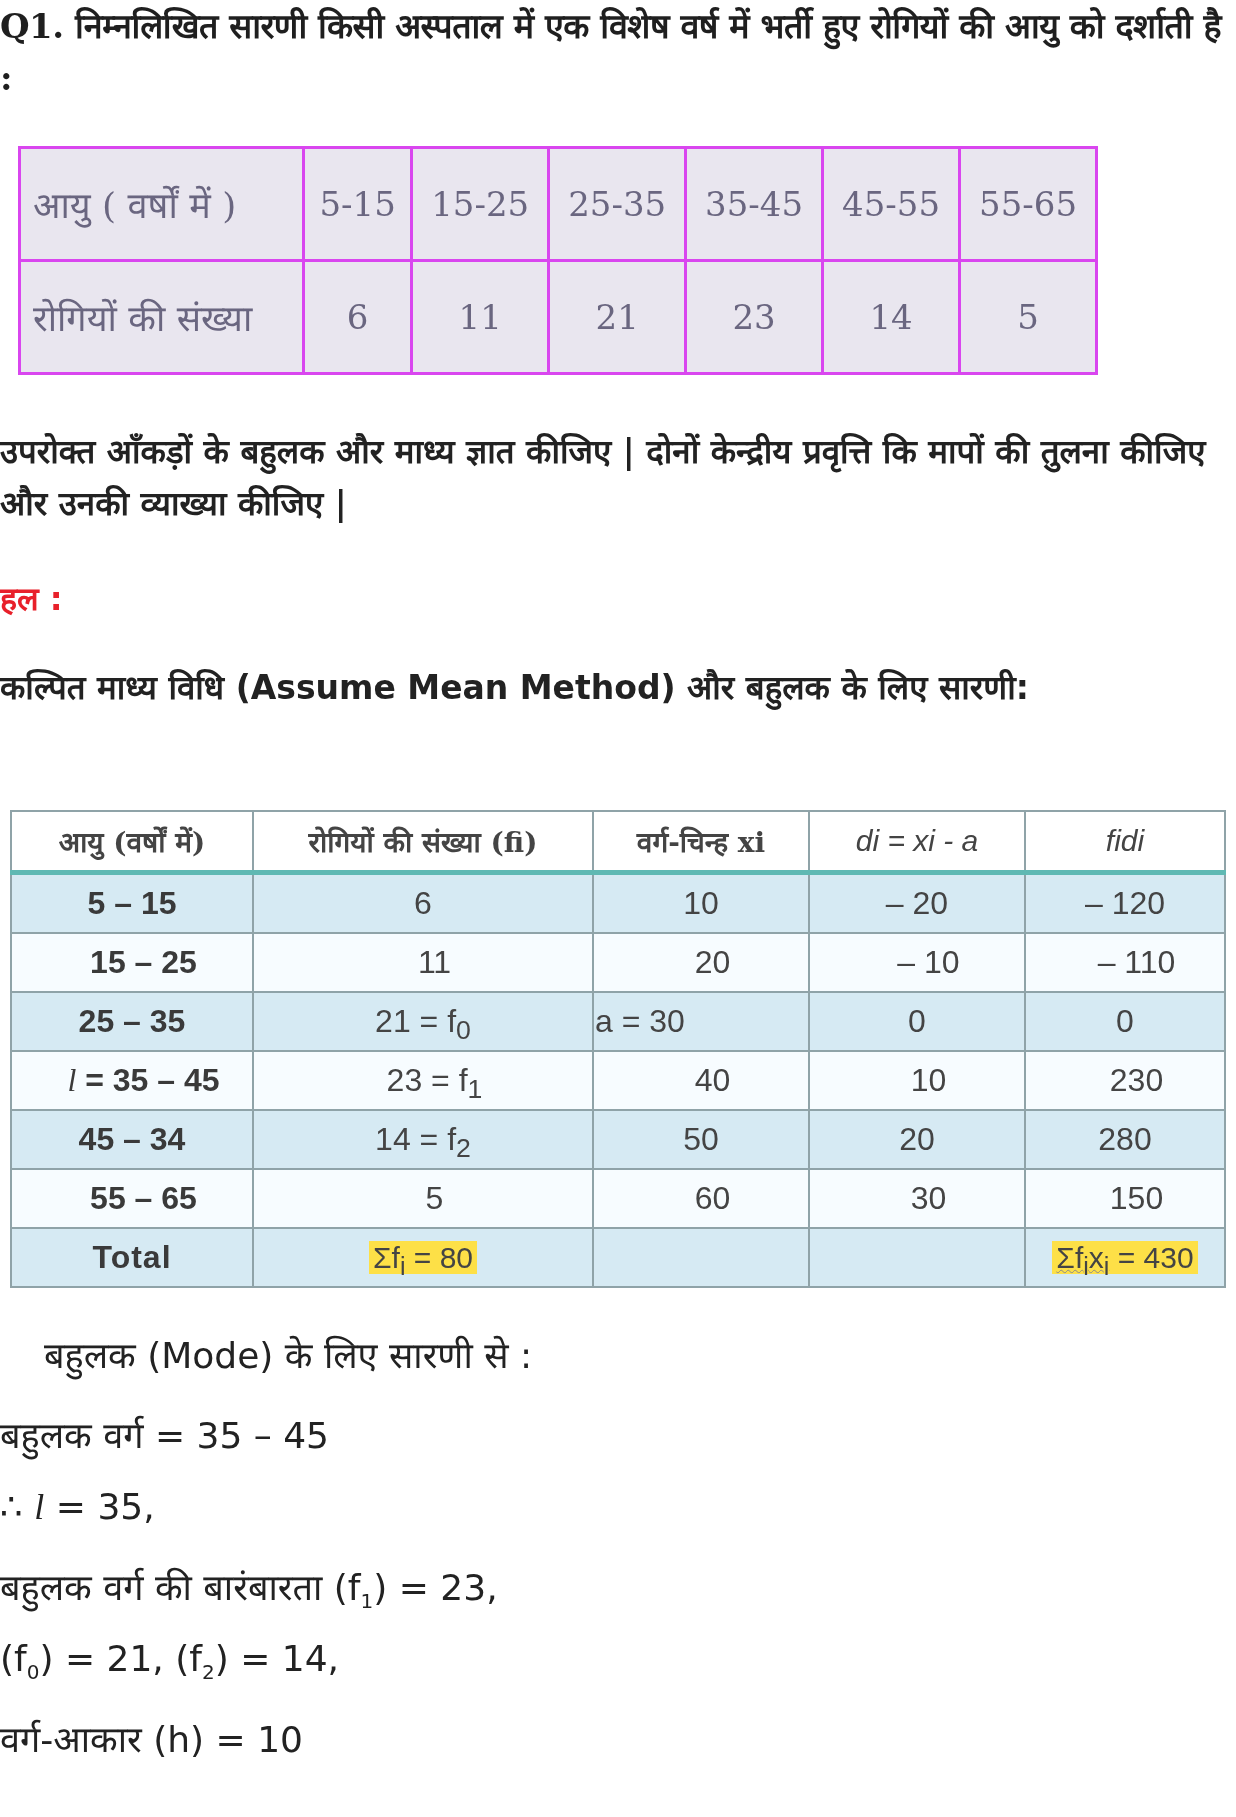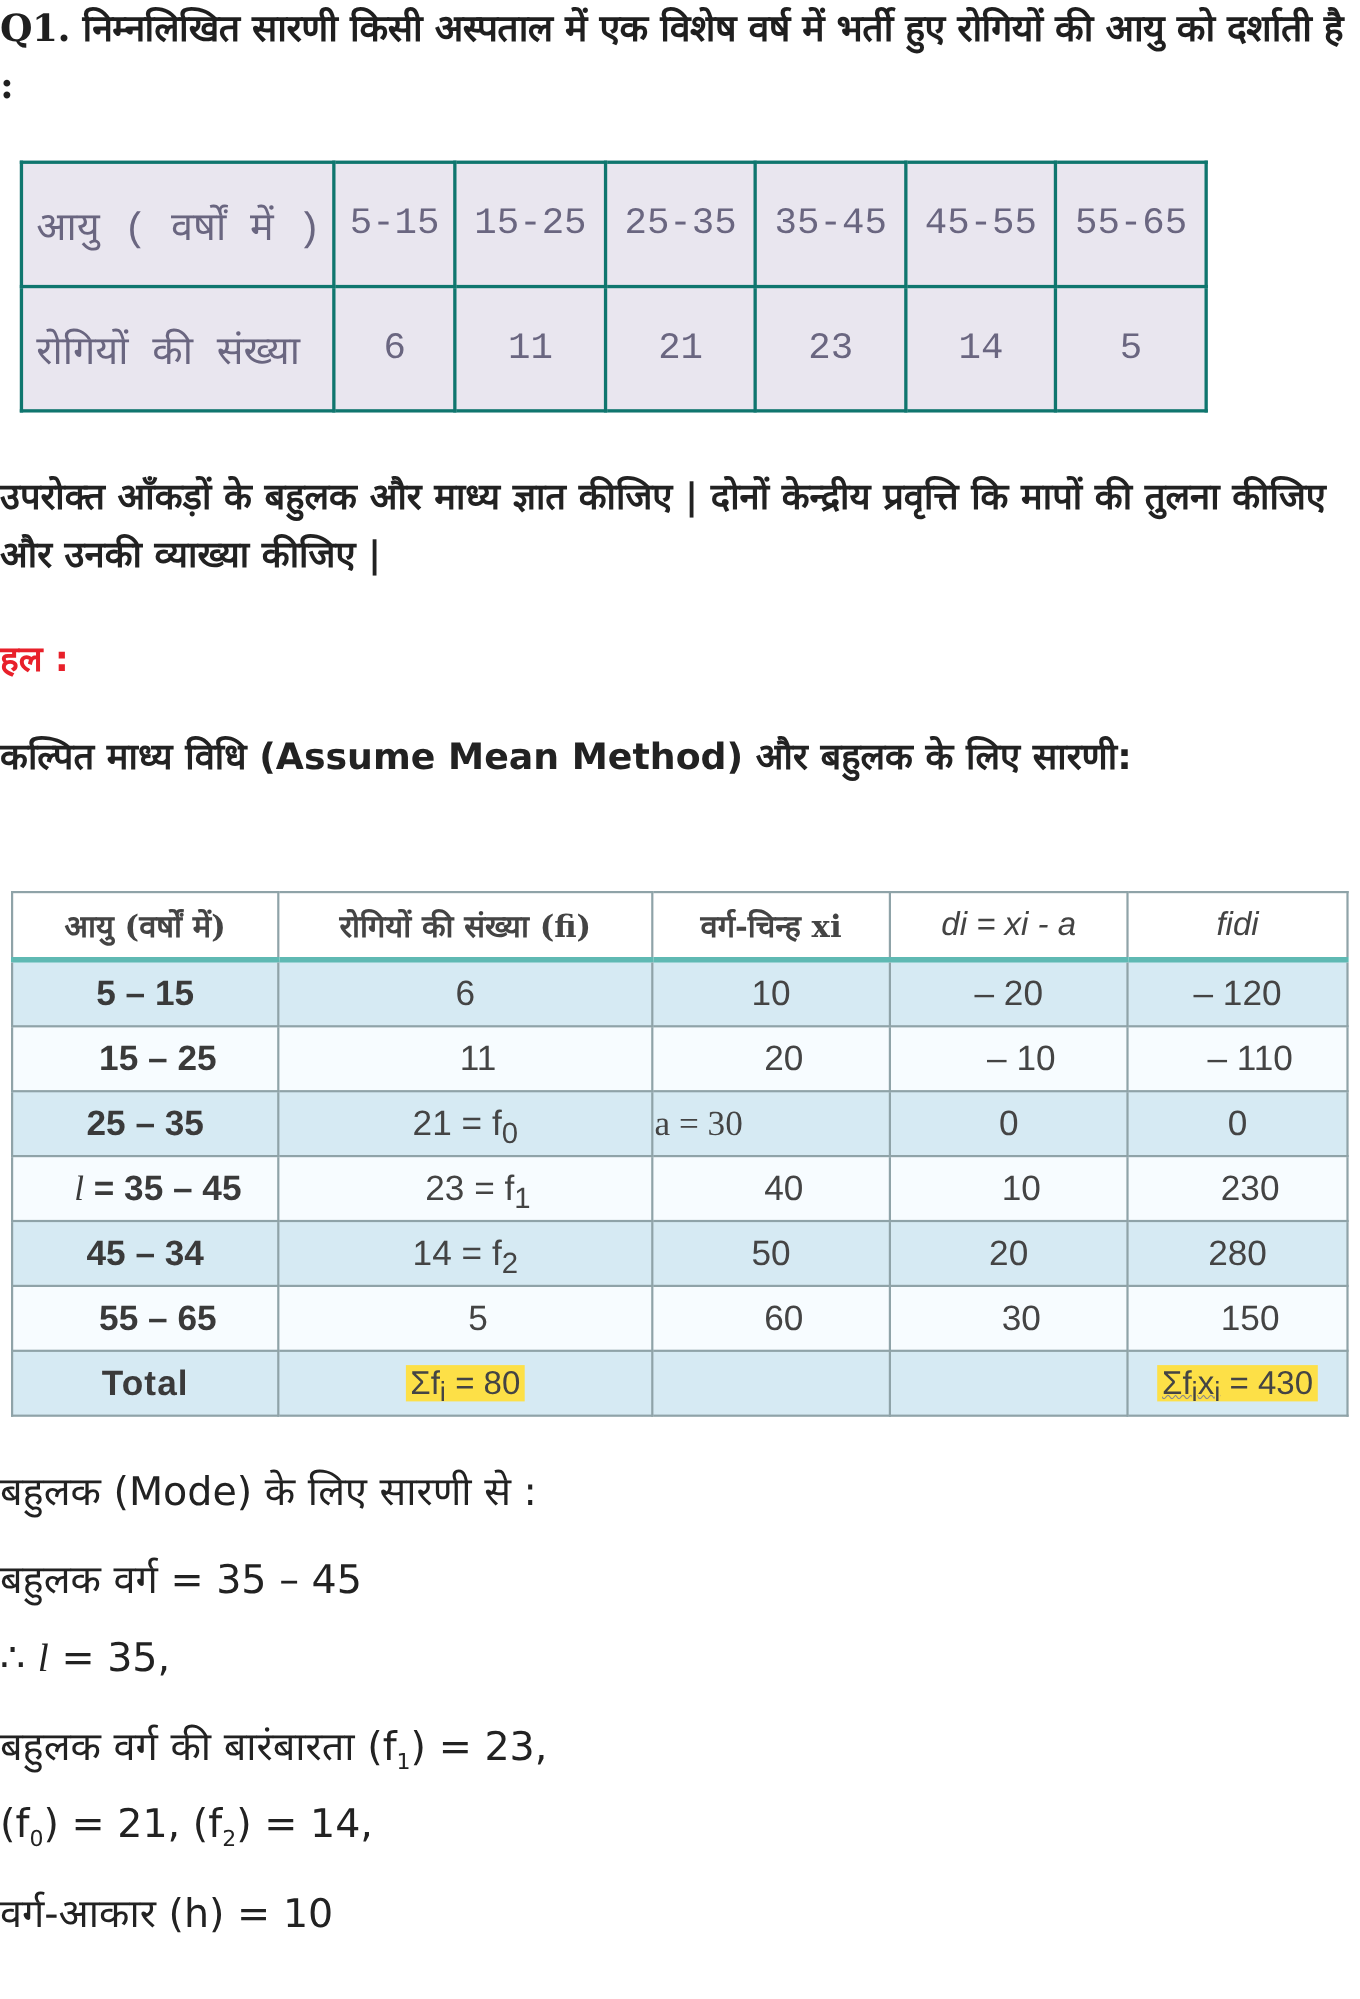--- a/index.html
+++ b/index.html
@@ -33,25 +33,24 @@
       top: 146px;
       width: 1080px;
       height: 226px;
       border-collapse: collapse;
       background: #e9e6ef;
       border: 3px solid #6e6a80;
       font-family: "DejaVu Serif", serif;
       color: #6a6680;
     }
     .table1 td {
-      border: 3px solid #0f766e;
+      border: 3px solid #d946ef;
       text-align: center;
       font-size: 34px;
       height: 108px;
-      font-family: Liberation Mono, monospace;
     }
     .table1 td.rowhead {
       text-align: left;
       padding-left: 12px;
       width: 268px;
       font-size: 36px;
     }
     .para {
       position: absolute;
       left: 0;
@@ -115,21 +114,20 @@
     .table2 td.age {
       font-weight: bold;
       color: #3a3a3a;
     }
     .table2 td.total-label {
       font-weight: bold;
       letter-spacing: 1px;
     }
     .table2 td.left {
       text-align: left;
-      font-family: Liberation Serif, serif;
     }
     .table2 td.sum {
       font-size: 30px;
     }
     .table2 td.sum .hl {
       background: #fde047;
       padding: 0 4px;
     }
     .squiggle {
       text-decoration: underline wavy #8a8a8a;
@@ -247,21 +245,21 @@
     <tr class="shade">
       <td class="age total-label">Total</td>
       <td class="sum"><span class="hl"><span>Σf</span><sub>i</sub><span> = 80</span></span></td>
       <td></td>
       <td></td>
       <td class="sum"><span class="hl"><span class="squiggle"><span>Σf</span><sub>i</sub><span>x</span><sub>i</sub></span><span> = 430</span></span></td>
     </tr>
   </tbody>
 </table>
 
-<div class="line" style="top:1330px;">बहुलक (Mode) के लिए सारणी से :</div>
+<div class="line" style="top:1330px;margin-left:44px;">बहुलक (Mode) के लिए सारणी से :</div>
 <div class="line" style="top:1410px;">बहुलक वर्ग = 35 – 45</div>
 <div class="line" style="top:1486px;">
   <span>∴ </span><span class="italic-l">l</span><span> = 35,</span>
 </div>
 <div class="line" style="top:1562px;">
   <span>बहुलक वर्ग की बारंबारता (f</span><sub>1</sub><span>) = 23,</span>
 </div>
 <div class="line" style="top:1638px;">
   <span>(f</span><sub>0</sub><span>) = 21, (f</span><sub>2</sub><span>) = 14,</span>
 </div>

